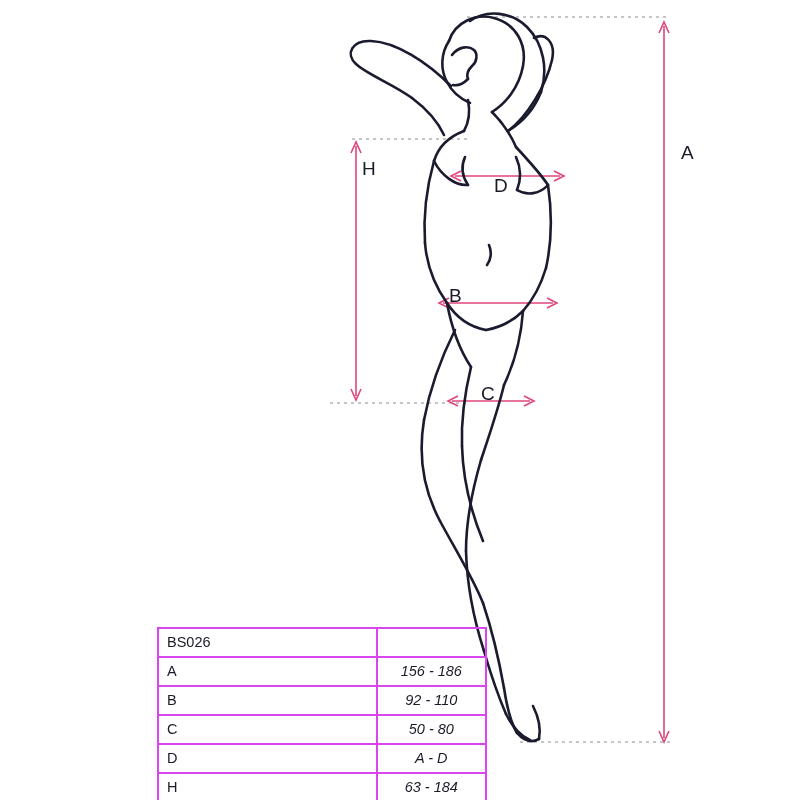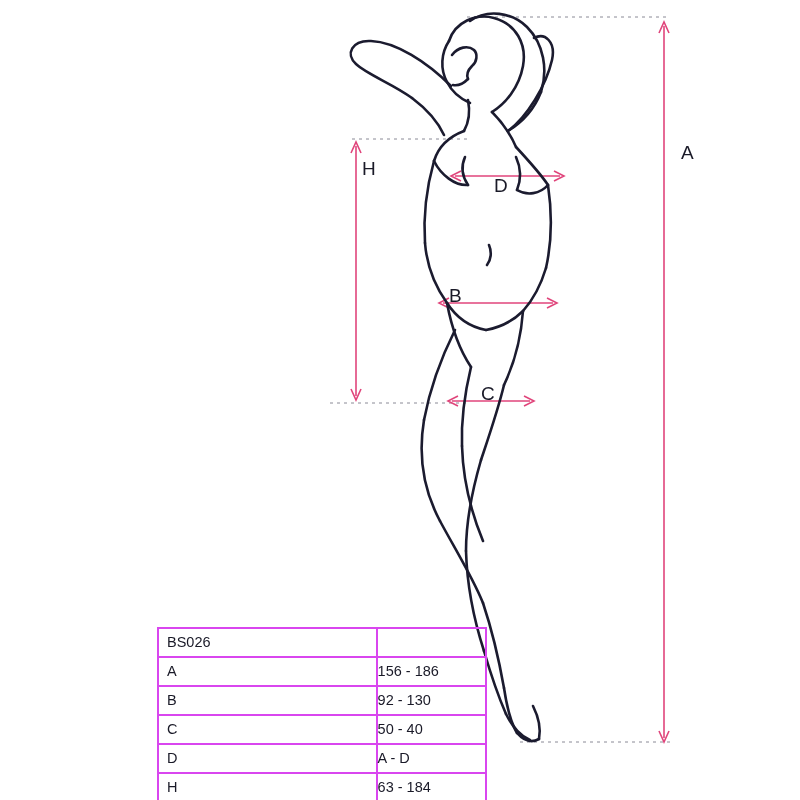--- a/index.html
+++ b/index.html
@@ -55,22 +55,23 @@
     line-height: 27px;
     white-space: nowrap;
     margin-top: 12px;
   }
   #size-table td.col-left {
     width: 218px;
     text-align: left;
   }
   #size-table td.col-right {
     width: 110px;
-    text-align: left;
+    text-align: center;
     padding: 0;
+    font-style: italic;
   }
 </style>
 </head>
 <body>
 
 <div id="page">
 
   <svg class="figure-svg" viewBox="0 0 800 800">
 
     <g stroke="#8a8a96" stroke-width="1" stroke-dasharray="3,4" fill="none">
@@ -173,25 +174,25 @@
       <tr>
         <td class="col-left">BS026</td>
         <td class="col-right"></td>
       </tr>
       <tr>
         <td class="col-left">A</td>
         <td class="col-right">156 - 186</td>
       </tr>
       <tr>
         <td class="col-left">B</td>
-        <td class="col-right">92 - 130</td>
+        <td class="col-right">92 - 110</td>
       </tr>
       <tr>
         <td class="col-left">C</td>
-        <td class="col-right">50 - 40</td>
+        <td class="col-right">50 - 80</td>
       </tr>
       <tr>
         <td class="col-left">D</td>
         <td class="col-right">A - D</td>
       </tr>
       <tr>
         <td class="col-left">H</td>
         <td class="col-right">63 - 184</td>
       </tr>
     </tbody>

